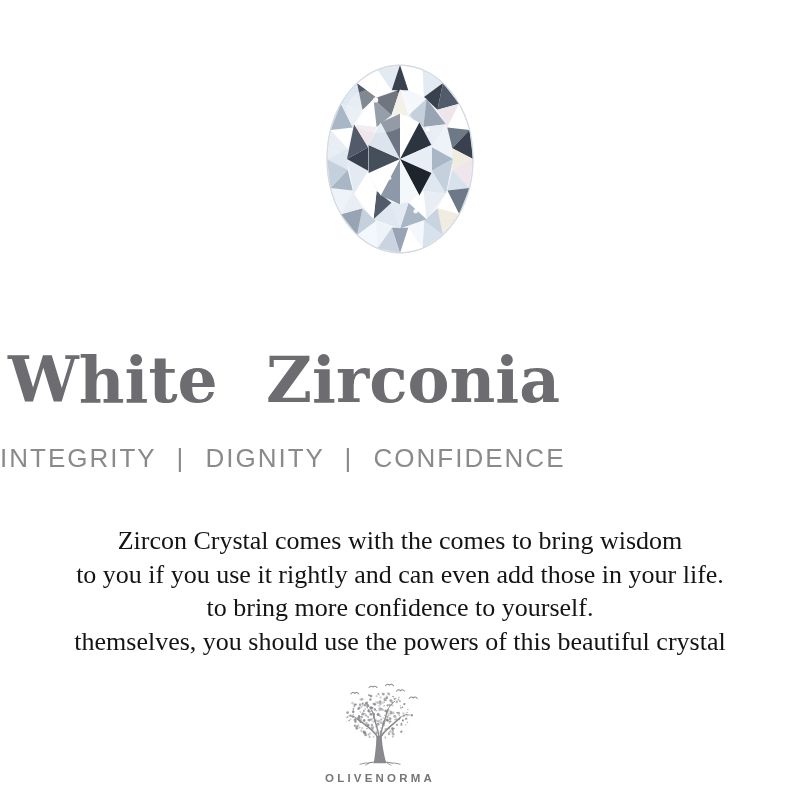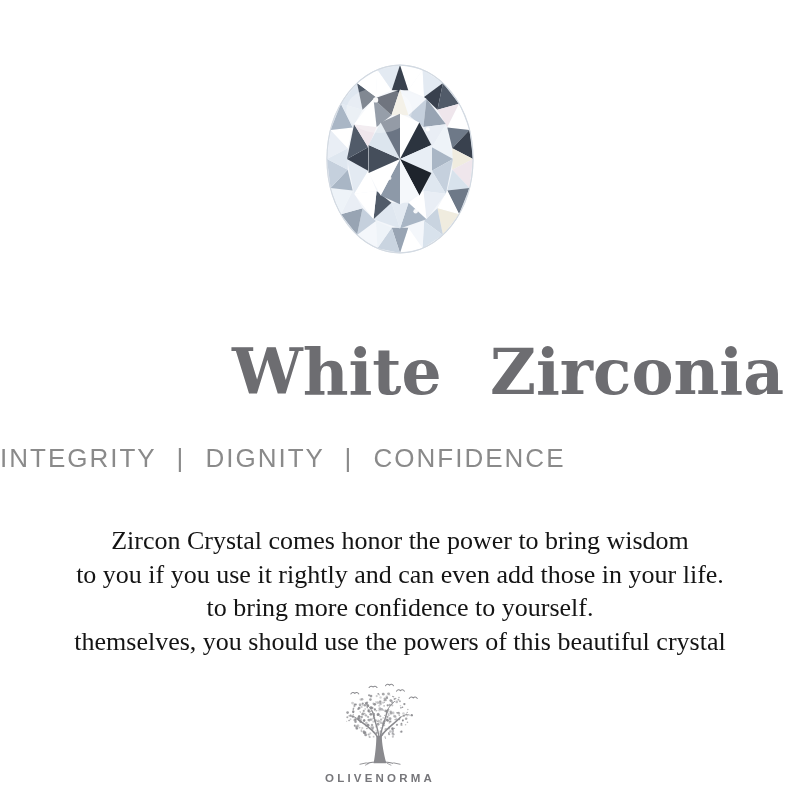--- a/index.html
+++ b/index.html
@@ -1,20 +1,20 @@
 <!DOCTYPE html>
 <html><head>
 <meta charset="utf-8">
 <style>
   html,body{margin:0;padding:0;background:#ffffff;}
   body{width:800px;height:800px;overflow:hidden;}
   .poster{position:relative;width:800px;height:800px;background:#ffffff;font-family:"Liberation Serif",serif;}
   .gem-wrap{position:absolute;top:46px;left:312px;width:176px;height:226px;}
   .gem-wrap svg{width:100%;height:100%;display:block;}
-  .page-title{position:absolute;top:332px;left:0;width:784px;margin:0;text-align:right;
+  .page-title{position:absolute;top:332px;left:0;width:784px;margin:8px;text-align:left;
     font-family:"DejaVu Serif","Liberation Serif",serif;font-weight:700;font-size:63px;line-height:80px;
     letter-spacing:0px;word-spacing:0.42em;}
   .tagline{position:absolute;top:443px;left:0;width:800px;text-align:left;
     font-family:"Liberation Sans",sans-serif;font-size:26px;line-height:30px;
     letter-spacing:2px;word-spacing:11px;font-weight:400;}
   .body-text{position:absolute;top:524px;left:0;width:800px;text-align:center;
     font-family:"Liberation Serif",serif;font-size:26px;line-height:33.5px;font-weight:500;}
   .body-line{white-space:nowrap;}
   .brand{position:absolute;top:683px;left:0;width:760px;text-align:center;}
   .brand svg{width:106px;height:84px;display:inline-block;}
@@ -110,21 +110,21 @@
         <circle cx="118" cy="190" r="2.6" fill="#ffffff" opacity="0.9"></circle>
         <ellipse cx="100" cy="130" rx="84" ry="108" fill="none" stroke="#d3dae2" stroke-width="1.2"></ellipse>
       </svg>
   </div>
 
   <h1 class="page-title" style="color: rgb(109, 109, 113);">White Zirconia</h1>
 
   <div class="tagline" style="color: rgb(138, 138, 138);">INTEGRITY | DIGNITY | CONFIDENCE</div>
 
   <div class="body-text" style="color: rgb(20, 20, 20);">
-    <div class="body-line">Zircon Crystal comes honor the power to bring wisdom</div>
+    <div class="body-line">Zircon Crystal comes with the comes to bring wisdom</div>
     <div class="body-line">to you if you use it rightly and can even add those in your life.</div>
     <div class="body-line">to bring more confidence to yourself.</div>
     <div class="body-line">themselves, you should use the powers of this beautiful crystal</div>
   </div>
 
   <div class="brand">
     <svg id="tree-svg" viewBox="0 0 104 92">
         <circle cx="61.1" cy="29.4" r="1.24" fill="#8a8a8e" opacity="0.70"></circle>
         <circle cx="45.5" cy="36.3" r="0.89" fill="#8a8a8e" opacity="0.69"></circle>
         <circle cx="75.5" cy="44.5" r="1.04" fill="#8a8a8e" opacity="0.91"></circle>

